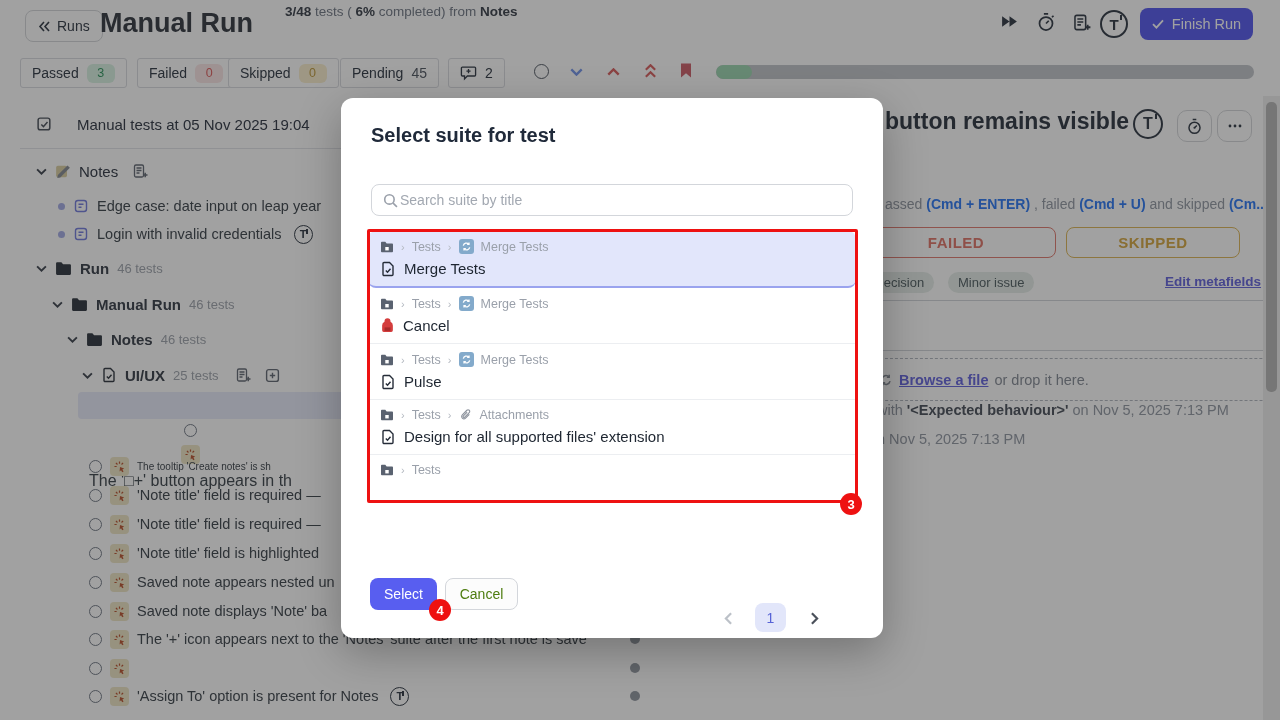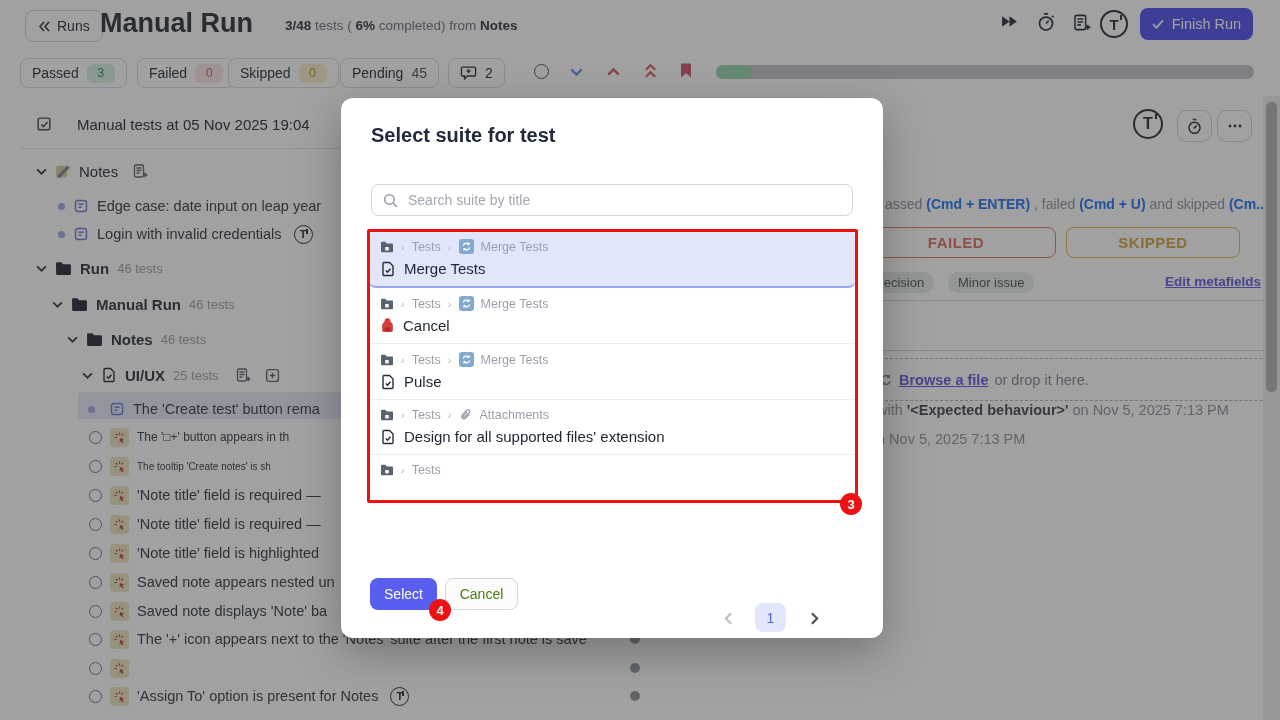--- a/index.html
+++ b/index.html
@@ -9,21 +9,21 @@
   .row{position:absolute;display:flex;align-items:center;white-space:nowrap;}
   svg{display:block;}
   
   .hdr-back{left:25px;top:10px;height:30px;padding:0 12px;border:1px solid #d8dadd;border-radius:8px;display:flex;align-items:center;gap:7px;color:#3f4752;font-size:14px;background:#fff;}
   .hdr-title{left:100px;top:8px;font-size:27px;font-weight:bold;color:#42474f;}
   .hdr-stats{left:285px;top:21px;font-size:13.5px;color:#7b8violet290;color:#7b828e;}
   .hdr-stats b{color:#464c56;}
   .icon-btn{display:flex;align-items:center;justify-content:center;color:#3f4752;}
   .finish-btn{left:1140px;top:8px;width:113px;height:32px;background:#6165ef;border-radius:8px;color:#fff;font-size:14.5px;display:flex;align-items:center;justify-content:center;gap:8px;}
   
-  .chip{height:28px;border:1px solid #dcdee2;border-radius:8px;background:#fff;display:flex;gap:8px;padding:0 11px;font-size:14px;color:#3f4752;}
+  .chip{height:28px;border:1px solid #dcdee2;border-radius:3px;background:#fff;display:flex;gap:8px;padding:0 11px;font-size:14px;color:#3f4752;}
   .badge{min-width:20px;height:19px;border-radius:6px;display:flex;align-items:center;justify-content:center;font-size:12.5px;padding:0 4px;}
   .badge.green{background:#dbf3e4;color:#3f9d6b;}
   .badge.red{background:#fbe7e7;color:#df6a6a;}
   .badge.amber{background:#faf0d2;color:#c3a04a;}
   .pbar{left:716px;top:65px;width:538px;height:14px;border-radius:7px;background:#c6c9ce;overflow:hidden;}
   .pfill{height:100%;border-radius:7px;background:#a4dab6;}
   
   .lpanel{position:absolute;left:0;top:96px;width:662px;height:624px;overflow:hidden;}
   .trow{position:absolute;display:flex;align-items:center;gap:8px;white-space:nowrap;font-size:15px;color:#3e4551;height:26px;}
   .count{font-size:13px;color:#a6abb3;}
@@ -48,21 +48,21 @@
   .link{color:#6f6fe0;text-decoration:underline;}
   .rtext{position:absolute;font-size:14.5px;color:#9aa0aa;white-space:nowrap;}
   .rtext b{color:#565c66;font-weight:bold;}
   
   .sbar{position:absolute;left:1263px;top:96px;width:17px;height:624px;background:#efefef;}
   .sthumb{position:absolute;left:3px;top:6px;width:11px;height:290px;border-radius:5px;background:#bcbcbc;}
   
   .dim{position:absolute;inset:0;background:rgba(0,0,0,0.37);z-index:50;}
   .modal{position:absolute;left:341px;top:98px;width:542px;height:540px;background:#fff;border-radius:12px;box-shadow:0 14px 44px rgba(0,0,0,.28);z-index:60;}
   .m-title{position:absolute;left:30px;top:26px;font-size:20px;font-weight:bold;color:#202a3a;}
-  .m-search{position:absolute;left:30px;top:86px;width:482px;height:32px;border:1px solid #d3d6db;border-radius:8px;box-sizing:border-box;display:flex;align-items:center;gap:8px;padding:0 11px;color:#9aa0aa;}
+  .m-search{position:absolute;left:30px;top:86px;width:482px;height:32px;border:1px solid #d3d6db;border-radius:8px;box-sizing:border-box;display:flex;align-items:center;padding:0 11px;color:#9aa0aa;}
   .m-search input{border:0;outline:0;flex:1;font-size:14px;font-family:"Liberation Sans",sans-serif;color:#333;background:transparent;}
   .m-search input::placeholder{color:#a2a8b1;}
   .m-list{position:absolute;left:27px;top:133px;width:488px;height:266px;overflow:hidden;}
   .m-item{position:relative;padding:8px 12px 0 12px;box-sizing:border-box;background:#fff;border-bottom:1px solid #eceef1;}
   .m-item.sel{background:#e2e6fb;border-radius:8px;border-bottom:2px solid #9aa3ee;}
   .crumb{display:flex;align-items:center;gap:7px;font-size:12.5px;color:#9aa0aa;}
   .crumb .sep{color:#b3b8c0;font-size:11px;}
   .syncchip{width:15px;height:15px;border-radius:3px;background:#83aacb;display:flex;align-items:center;justify-content:center;}
   .m-item-title{display:flex;align-items:center;gap:8px;font-size:15px;color:#1d2530;margin-top:6px;padding-bottom:9px;}
   .pg-chev{position:absolute;top:507px;width:14px;height:26px;display:flex;align-items:center;justify-content:center;}
@@ -79,21 +79,21 @@
 
   <div class="row hdr-back">
     <span class="icon-btn">
       <svg width="12" height="11" viewBox="0 0 12 11" fill="none" stroke="currentColor" stroke-width="1.6">
           <path d="M6 1L2 5.5 6 10M11 1L7 5.5 11 10"></path>
         </svg>
     </span>
     <span>Runs</span>
   </div>
   <div class="row hdr-title">Manual Run</div>
-  <div class="row hdr-stats" style="left:285px;top:18px;text-align:center;">
+  <div class="row hdr-stats" style="left:285px;top:4px;text-align:center;">
     <span><b>3/48</b><span> tests ( </span><b>6%</b><span> completed) from </span><b>Notes</b></span>
   </div>
   <div class="row icon-btn" style="left:1000px;top:15px;">
     <svg width="19" height="13" viewBox="0 0 18 12" fill="currentColor">
         <path d="M2 1l7 5-7 5zM9 1l7 5-7 5z"></path>
       </svg>
   </div>
   <div class="row icon-btn" style="left:1036px;top:12px;">
     <svg width="20" height="20" viewBox="0 0 16 16" fill="none" stroke="currentColor" stroke-width="1.4">
         <circle cx="8" cy="9.2" r="5.2"></circle>
@@ -290,32 +290,22 @@
       </span>
       <span class="icon-btn" style="color:#6d737d;margin-left:6px;">
         <svg width="15" height="15" viewBox="0 0 14 14" fill="none" stroke="currentColor" stroke-width="1.3">
             <rect x="1.5" y="1.5" width="11" height="11" rx="2"></rect>
             <path d="M7 4.5v5M4.5 7h5"></path>
           </svg>
       </span>
     </div>
 
     <div class="sel-bg"></div>
-    <div class="trow" style="left:88px;top:300px;font-size:14.5px;color:#4a5158;">
-      <span class="tdot"></span>
-      <span class="noteic" style="margin-left:6px;">
-          <svg width="16" height="16" viewBox="0 0 16 16" fill="none" stroke="currentColor" stroke-width="1.4">
-            <rect x="2.5" y="2.5" width="11" height="11" rx="2.5"></rect>
-            <path d="M5.5 6.2h5M5.5 9.2h3"></path>
-          </svg>
-        </span>
-      <span>The 'Create test' button rema</span>
-    </div>
-
-    <div class="trow" style="left:89px;top:328px;font-size:12px;color:#4a5158;">
+
+    <div class="trow" style="left:89px;top:328px;font-size:16px;color:#4a5158;flex-direction:column;">
       <span class="tcirc"></span>
       <span class="burst">
           <svg width="13" height="13" viewBox="0 0 16 16" stroke="currentColor" fill="none" stroke-width="1.5">
             <path d="M8 1.8v2.7M3.6 3.6l1.9 1.9M1.8 8h2.7M12.4 3.6l-1.9 1.9"></path>
             <path d="M8.6 8.6l5.2 2-2.3 1 1.5 2.5-1.7 1-1.4-2.6-1.8 1.7z" fill="currentColor" stroke="none"></path>
           </svg>
         </span>
       <span>The '□+' button appears in th</span>
     </div>
     <div class="trow" style="left:89px;top:357px;font-size:10px;color:#4a5158;">
@@ -408,20 +398,21 @@
       <span>'Assign To' option is present for Notes</span>
       <span class="tlogo" style="width:19px;height:19px;font-size:11px;margin-left:4px;border-width:1.5px;">T</span>
     </div>
 
     <div class="gdot" style="left:630px;top:538px;"></div>
     <div class="gdot" style="left:630px;top:567px;"></div>
     <div class="gdot" style="left:630px;top:595px;"></div>
   </div>
 
   <div class="rpanel">
+    <div class="rhead" style="left:205px;top:12px;">button remains visible</div>
     <div class="tlogo" style="position:absolute;left:453px;top:13px;width:30px;height:30px;font-size:16px;">T</div>
     <div class="rbtn" style="left:497px;top:14px;width:33px;height:30px;">
       <svg width="17" height="17" viewBox="0 0 16 16" fill="none" stroke="currentColor" stroke-width="1.4">
           <circle cx="8" cy="9.2" r="5.2"></circle>
           <path d="M8 9.2l2.2-2.2M6.3 1.4h3.4"></path>
           <circle cx="8" cy="9.2" r="1" fill="currentColor" stroke="none"></circle>
         </svg>
     </div>
     <div class="rbtn" style="left:537px;top:14px;width:33px;height:30px;">
       <svg width="14" height="4" viewBox="0 0 14 4" fill="currentColor">

